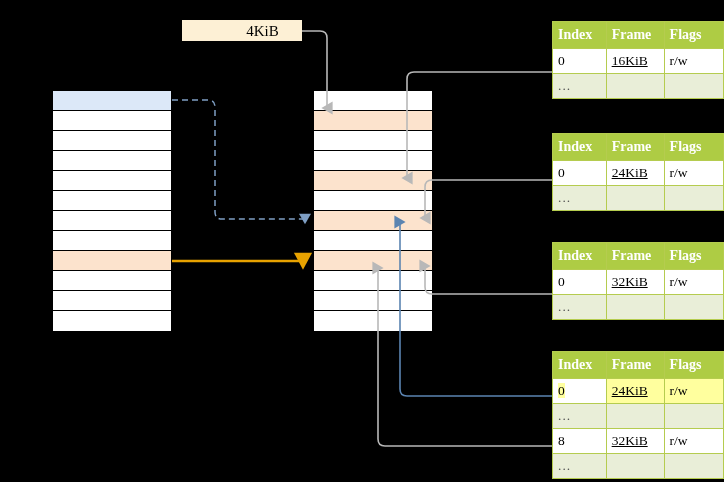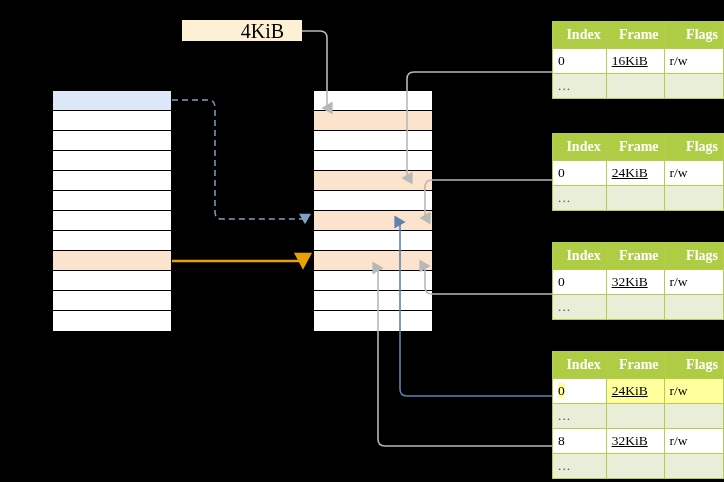--- a/index.html
+++ b/index.html
@@ -45,21 +45,20 @@
     box-sizing: border-box;
     border: 1px solid #b5cc4f;
     padding: 2px 5px;
     text-align: left;
     height: 25px;
     line-height: 20px;
     white-space: nowrap;
   }
   .ptable th {
     background: #aec council;
-    text-align: right;
   }
   .ptable th {
     background: #aecc44;
     color: #ffffff;
     font-weight: bold;
     font-size: 14px;
     height: 27px;
   }
   .ptable td.idx   { width: 56px; }
   .ptable td.frm   { width: 60px; text-decoration: underline; }
@@ -68,21 +67,21 @@
   .ptable td.hl { background: #ffff9e; }
   .hlspan { background: #ffff9e; }
 
   
   .sizebox {
     position: absolute;
     box-sizing: border-box;
     background: #fdf0d5;
     border: 1px solid #fdf0d5;
     text-align: center;
-    font-size: 20px;
+    font-size: 15px;
     color: #000000;
     line-height: 21px;
     padding-left: 41px;
   }
 
   
   #wires {
     position: absolute;
     left: 0; top: 0;
     width: 724px;

